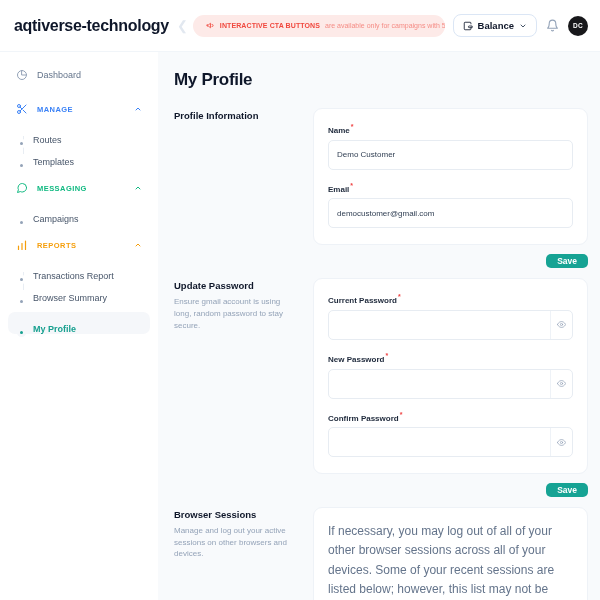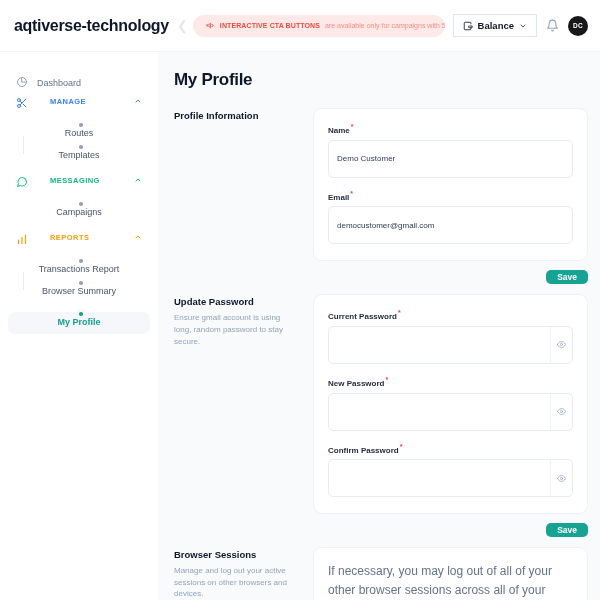--- a/index.html
+++ b/index.html
@@ -69,21 +69,21 @@
     white-space: nowrap;
   }
   .header-right { display: flex; align-items: center; gap: 9px; flex: 0 0 auto; }
   .balance-btn {
     display: flex;
     align-items: center;
     gap: 5px;
     height: 23px;
     padding: 0 9px;
     border: 1px solid #dbe6f5;
-    border-radius: 0;
+    border-radius: 8px;
     background: #fff;
     cursor: pointer;
   }
   .balance-label { font-size: 9.5px; font-weight: 700; color: #0f172a; }
   .chev-sm { color: #475569; display: block; }
   .bell { cursor: pointer; display: block; }
   .avatar {
     width: 20px; height: 20px;
     border-radius: 50%;
     background: #18181b;
@@ -103,33 +103,34 @@
   
   .sidebar {
     width: 158px;
     flex: 0 0 158px;
     background: #ffffff;
     padding: 10px 8px 0 8px;
     overflow: hidden;
   }
   .nav-top {
     display: flex;
-    align-items: flex-end;
+    align-items: center;
     gap: 9px;
     height: 26px;
     padding: 0 8px;
     border-radius: 7px;
     cursor: pointer;
     margin-bottom: 8px;
   }
   .nav-top .lbl { font-size: 9px; color: #64748b; }
   .group { margin-top: 9px; }
   .group-head {
     display: flex;
-    gap: 22px;
+    align-items: center;
+    gap: 9px;
     height: 24px;
     padding: 0 8px;
     cursor: pointer;
   }
   .group-head .lbl {
     font-size: 7.5px;
     font-weight: 700;
     letter-spacing: 0.45px;
     flex: 1;
   }
@@ -138,28 +139,27 @@
   .sub-line {
     position: absolute;
     left: 15px;
     top: 13px;
     bottom: 13px;
     width: 1px;
     background: #e8edf3;
   }
   .sub-item {
     display: flex;
-    align-items: center;
-    gap: 1px;
+    align-items: flex-end;
+    gap: 10px;
     height: 22px;
     padding: 0 8px;
     border-radius: 7px;
     cursor: pointer;
     position: relative;
-    flex-direction: column;
   }
   .sub-item .dot {
     width: 3.5px; height: 3.5px;
     border-radius: 50%;
     background: #94a3b8;
     margin-left: 3.5px;
     flex: 0 0 auto;
     position: relative;
     z-index: 1;
     box-shadow: 0 0 0 3px #fff;
@@ -206,21 +206,21 @@
   .f-label {
     font-size: 8px;
     font-weight: 700;
     color: #1e293b;
     margin-bottom: 5px;
     display: block;
   }
   .req { color: #ef4444; font-size: 7px; vertical-align: super; margin-left: 1px; }
   .input {
     width: 100%;
-    height: 38px;
+    height: 30px;
     border: 1px solid #e7ecf2;
     border-radius: 5px;
     background: #fff;
     font-family: "Liberation Sans", sans-serif;
     font-size: 8px;
     color: #334155;
     padding: 0 8px;
     outline: none;
   }
   .input::placeholder { color: #cbd5e1; }

